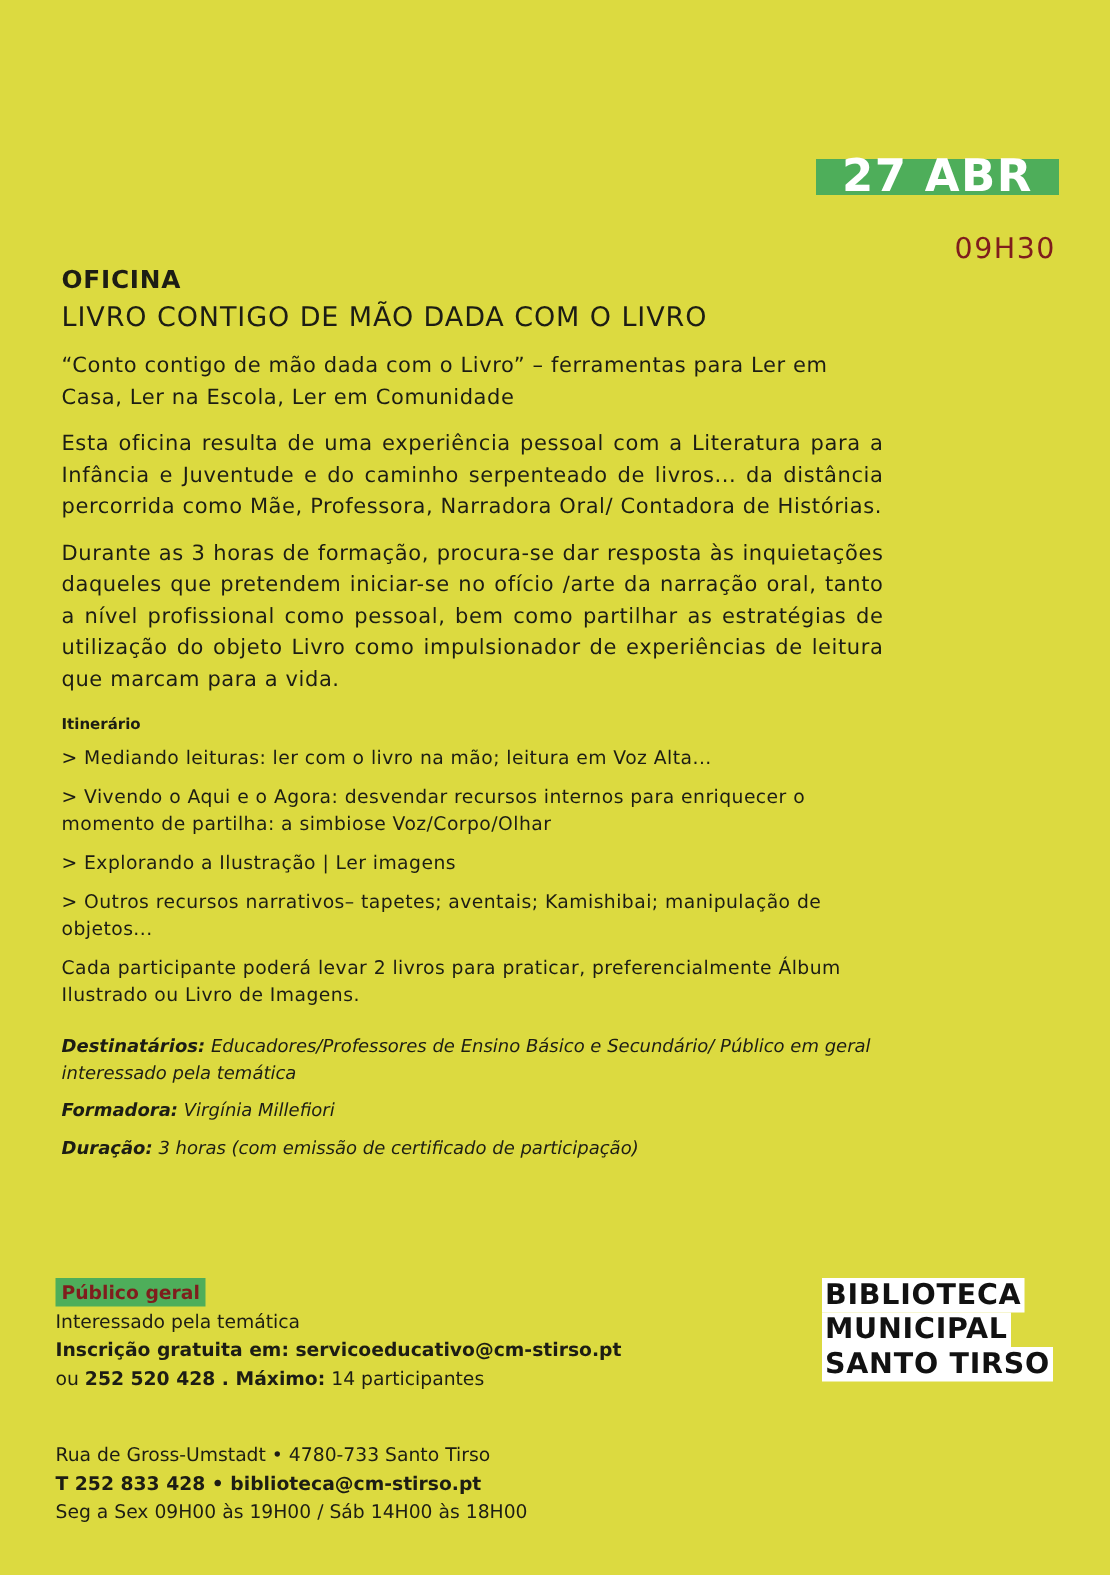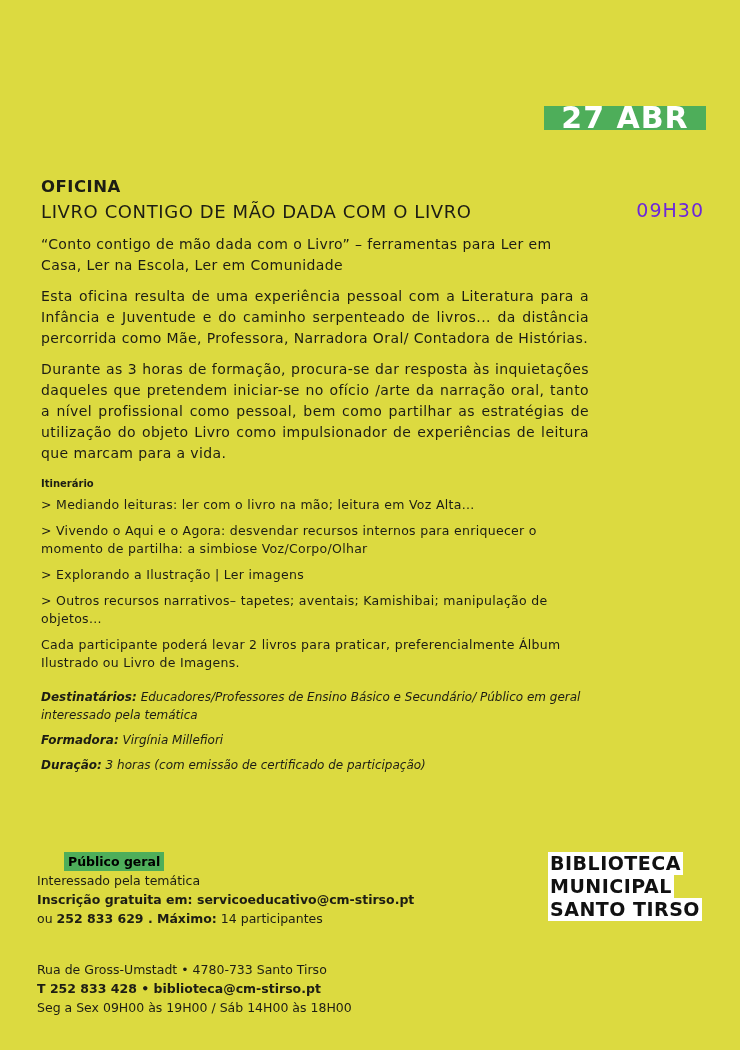--- a/index.html
+++ b/index.html
@@ -17,43 +17,42 @@
     background: #4EAE5A;
     color: #ffffff;
     font-weight: bold; font-size: 30px;
     letter-spacing: 1px;
     display: flex; align-items: center; justify-content: center;
     line-height: 1;
   }
   .time {
     position: absolute; right: 36px; top: 155px;
     font-size: 19px; letter-spacing: 1px;
-    color: #6d28d9;
-    margin-top: 44px;
+    color: #7f1d1d;
   }
   .content {
     position: absolute; left: 41px; top: 176px; width: 548px;
   }
   .kicker { font-weight: bold; font-size: 16.5px; letter-spacing: 0.5px; margin: 0; line-height: 22px; }
   .title { font-size: 18px; letter-spacing: 0.6px; margin: 2px 0 10px 0; line-height: 24px; font-weight: normal; }
   p { margin: 0; }
   .lead { font-size: 14px; line-height: 21px; margin-bottom: 10px; letter-spacing: 0.4px; }
   .body-p { font-size: 14px; line-height: 21px; margin-bottom: 10px; text-align: justify; letter-spacing: 0.4px; }
   .section-head { font-weight: bold; font-size: 10px; margin-top: 14px; margin-bottom: 7px; }
   .item { font-size: 12.5px; line-height: 18px; margin-bottom: 8px; letter-spacing: 0.3px; }
   .note { font-size: 12.5px; line-height: 18px; margin-bottom: 16px; letter-spacing: 0.3px; }
   .meta { font-size: 12px; line-height: 18px; margin-bottom: 7px; font-style: italic; }
   .meta .lbl { font-weight: bold; }
   .public {
     position: absolute; left: 37px; top: 852px; width: 400px;
     font-size: 12.5px; line-height: 19px;
   }
   .badge {
-    display: inline-block; background: #4EAE5A; color: #000000;
-    font-weight: bold; font-size: 12.5px; padding: 0 4px; line-height: 19px; margin-left: 27px;
+    display: inline-block; background: #4EAE5A; color: #7f1d1d;
+    font-weight: bold; font-size: 12.5px; padding: 0 4px; line-height: 19px;
   }
   .b { font-weight: bold; }
   .address {
     position: absolute; left: 37px; top: 960px; width: 400px;
     font-size: 12.5px; line-height: 19px;
   }
   .logo {
     position: absolute; left: 548px; top: 852px; width: 156px;
     text-align: left;
   }
@@ -99,21 +98,21 @@
     <span>3 horas (com emissão de certificado de participação)</span>
   </p>
 </div>
 
 <div class="public">
   <div><span class="badge">Público geral</span></div>
   <div>Interessado pela temática</div>
   <div class="b">Inscrição gratuita em: servicoeducativo@cm-stirso.pt</div>
   <div>
     <span>ou</span>
-    <span class="b">252 833 629 . Máximo:</span>
+    <span class="b">252 520 428 . Máximo:</span>
     <span>14 participantes</span>
   </div>
 </div>
 
 <div class="address">
   <div>Rua de Gross-Umstadt • 4780-733 Santo Tirso</div>
   <div class="b">T 252 833 428 • biblioteca@cm-stirso.pt</div>
   <div>Seg a Sex 09H00 às 19H00 / Sáb 14H00 às 18H00</div>
 </div>
 

